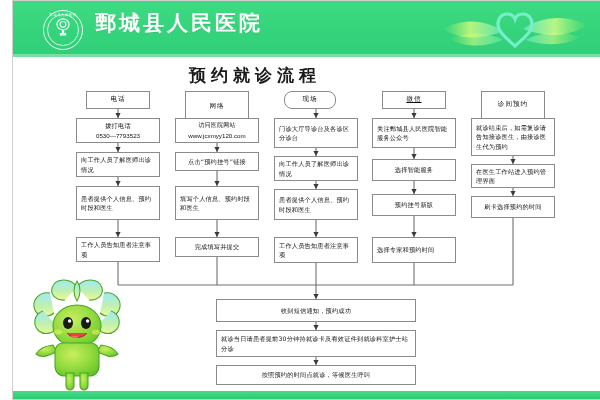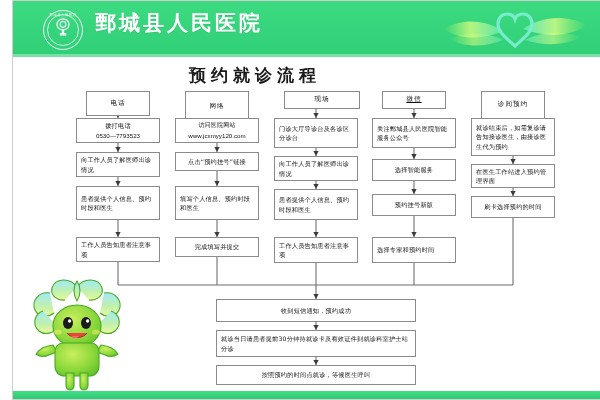--- a/index.html
+++ b/index.html
@@ -212,27 +212,27 @@
         <path d="M401 148l-2.6-5h5.2z"></path>
         <path d="M500 29l-2.6-5h5.2z"></path>
           <path d="M500 75l-2.6-5h5.2z"></path>
           <path d="M500 107l-2.6-5h5.2z"></path>
         <path d="M303 210l-2.6-5h5.2z"></path>
         <path d="M303 241l-2.6-5h5.2z"></path>
         <path d="M303 276l-2.6-5h5.2z"></path>
       </g>
     </svg>
 
-    <div class="node head" style="left:73px;top:2px;width:64px;height:25px;">
+    <div class="node head" style="left:73px;top:2px;width:64px;height:18px;">
       <span class="txt">电话</span>
       </div>
     <div class="node head" style="left:172px;top:2px;width:64px;height:31px;">
       <span class="txt">网络</span>
       </div>
-    <div class="node head" style="left:271px;top:2px;width:76px;height:18px;">
+    <div class="node head" style="left:271px;top:2px;width:52px;height:18px;border-radius:8px;">
       <span class="txt">现场</span>
       </div>
     <div class="node head" style="left:369px;top:2px;width:64px;height:18px;text-decoration:underline;">
       <span class="txt">微信</span>
       </div>
     <div class="node head" style="left:468px;top:2px;width:64px;height:28px;">
       <span class="txt">诊间预约</span>
       </div>
 
     <div class="node center" style="left:63px;top:29px;width:84px;height:25px;">

